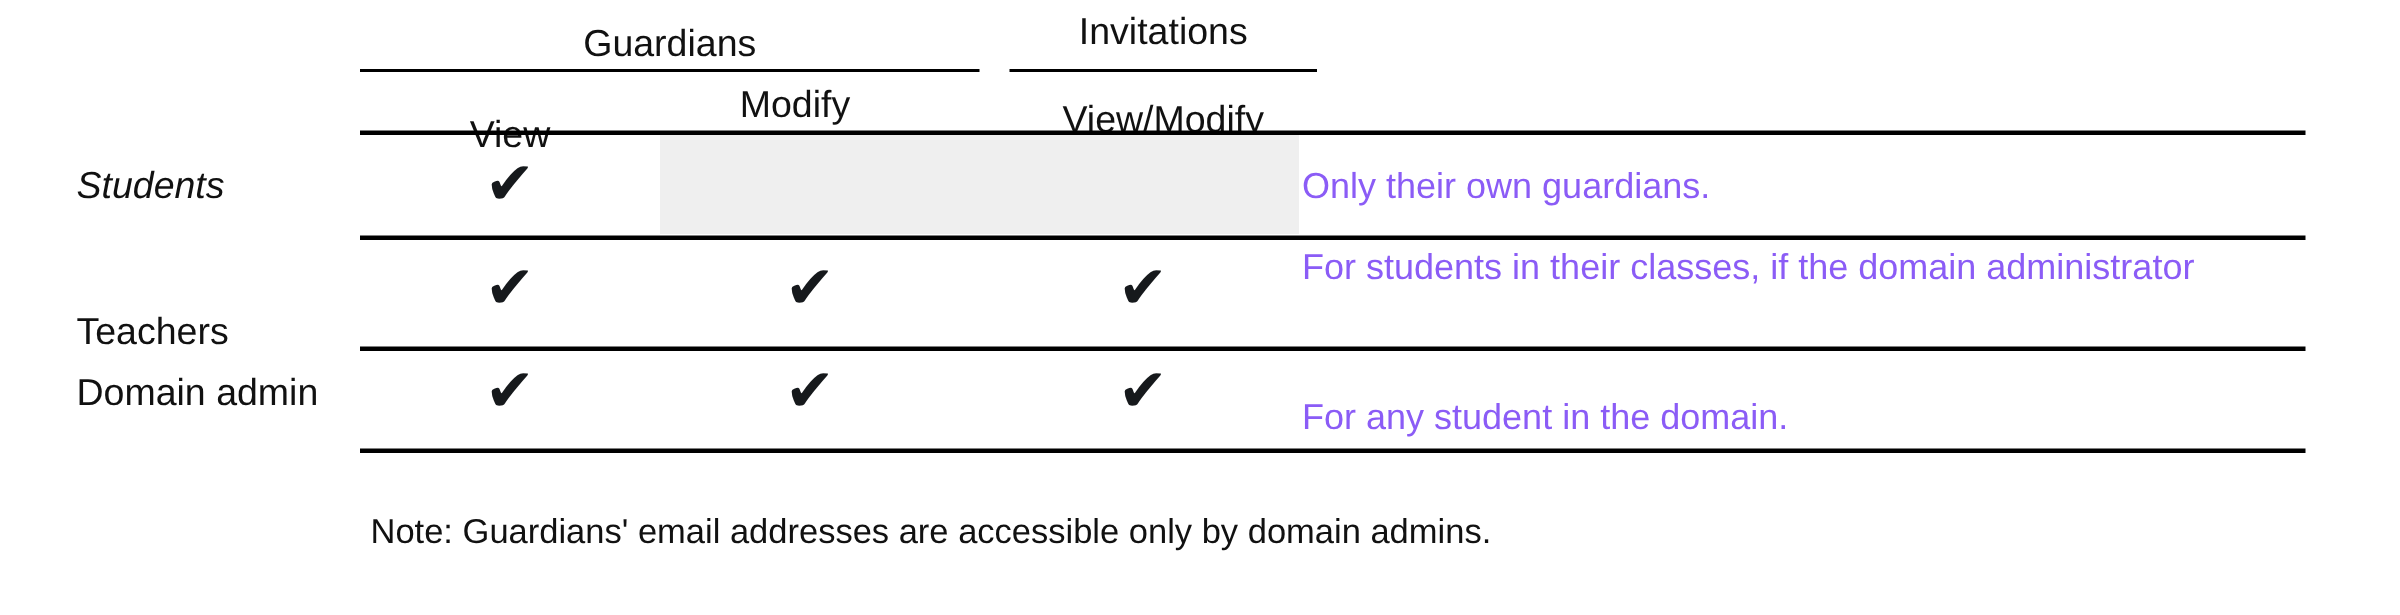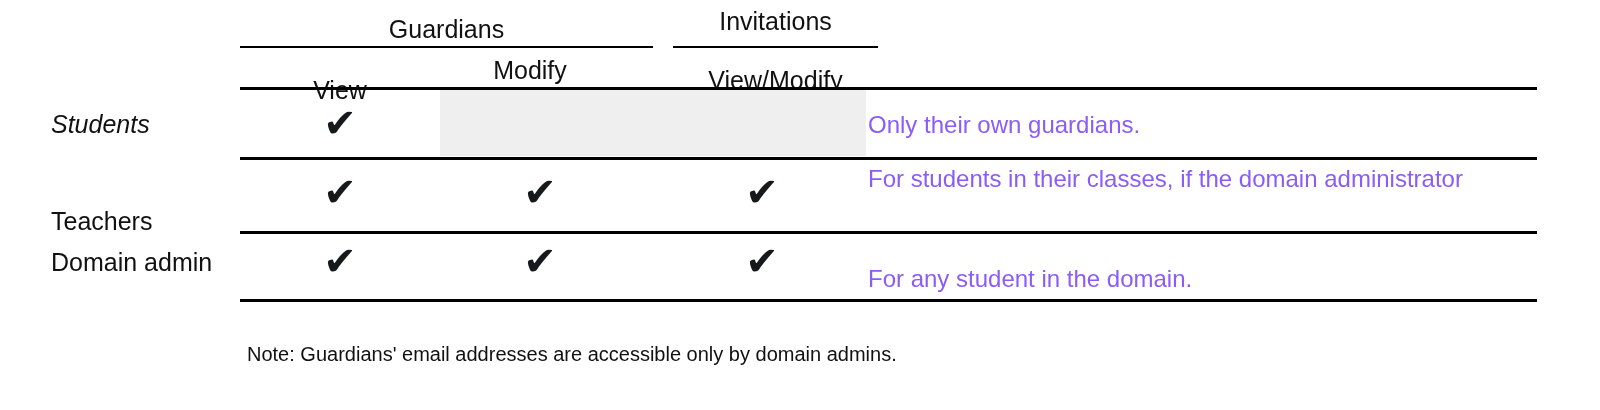--- a/index.html
+++ b/index.html
@@ -82,21 +82,21 @@
     position: absolute;
     font-size: 24px;
     line-height: 32px;
     color: #8b5cf6;
   }
   .note-cell .l2 { display: block; }
 
   
   .footnote {
     position: absolute;
-    font-size: 20px;
+    font-size: 23px;
     line-height: 30px;
     color: #111111;
     white-space: nowrap;
   }
 </style>
 </head>
 <body>
 
 <div class="sheet">
 

